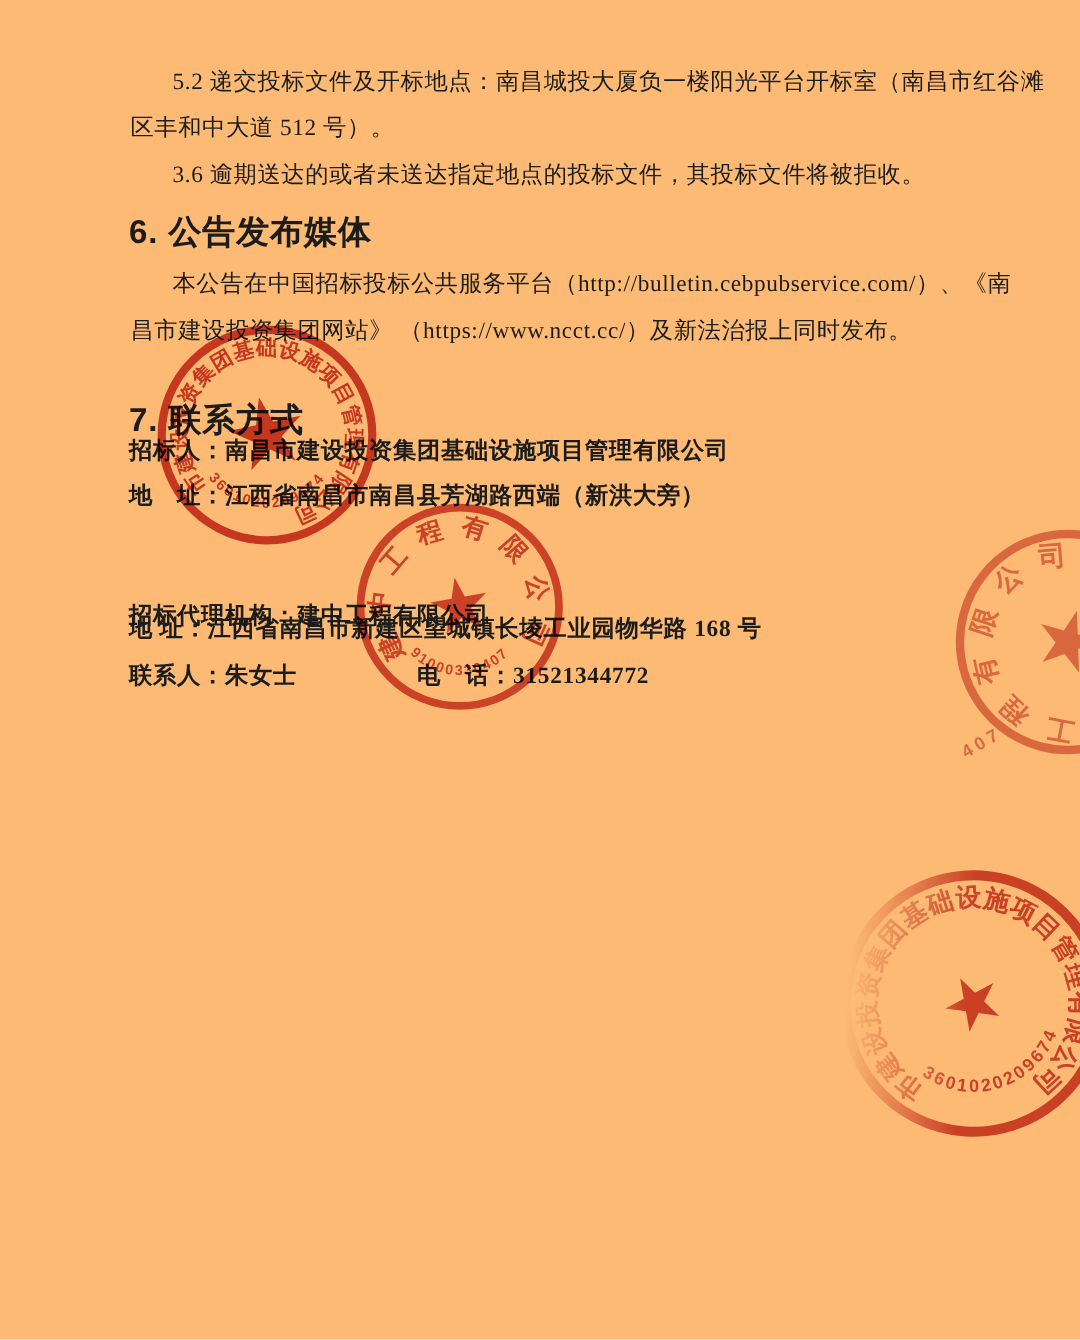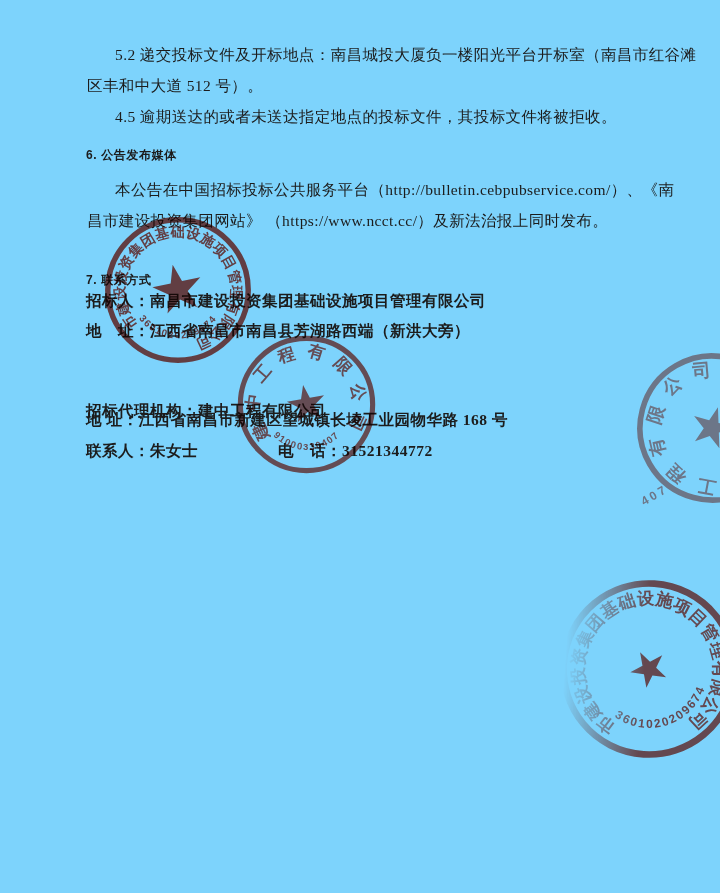--- a/index.html
+++ b/index.html
@@ -1,38 +1,38 @@
 <!DOCTYPE html>
 <html><head>
 <meta charset="utf-8">
 <style>
   html,body{margin:0;padding:0;background:#e8e6e3;}
   .page{
     position:relative;
     width:720px;height:893px;
     margin:0 auto;
-    background:#7dd3fc;
+    background:#fdba74;
     overflow:hidden;
     font-family:"Liberation Serif","DejaVu Serif",serif;
     color:#1c1c1c;
   }
   .line{
     position:absolute;
     left:87px;
     font-size:15.5px;
     line-height:20px;
     white-space:pre;
     letter-spacing:0.4px;
     color:#1c1c1c;
   }
   .indent{left:115px;}
   .heading{
     left:86px;
     font-weight:bold;
-    font-size:12px;
+    font-size:22px;
     font-family:"Liberation Sans","DejaVu Sans",sans-serif;
     letter-spacing:0.6px;
   }
   .contact{
     left:86px;
     font-weight:bold;
     letter-spacing:0.5px;
   }
   .seal{
     position:absolute;
@@ -59,21 +59,21 @@
     mix-blend-mode:multiply;
   }
 </style>
 </head>
 <body>
 
 <div class="page">
 
   <div class="line indent" style="top:45px">5.2 递交投标文件及开标地点：南昌城投大厦负一楼阳光平台开标室（南昌市红谷滩</div>
   <div class="line" style="top:76px">区丰和中大道 512 号）。</div>
-  <div class="line indent" style="top:107px">4.5 逾期送达的或者未送达指定地点的投标文件，其投标文件将被拒收。</div>
+  <div class="line indent" style="top:107px">3.6 逾期送达的或者未送达指定地点的投标文件，其投标文件将被拒收。</div>
 
   <div class="line heading" style="top:145px">6. 公告发布媒体</div>
   <div class="line indent" style="top:180px">本公告在中国招标投标公共服务平台（http://bulletin.cebpubservice.com/）、《南</div>
   <div class="line" style="top:211px">昌市建设投资集团网站》 （https://www.ncct.cc/）及新法治报上同时发布。</div>
 
   <div class="line heading" style="top:270px">7. 联系方式</div>
 
   <div class="line contact" style="top:321px">地　址：江西省南昌市南昌县芳湖路西端（新洪大旁）</div>
   <div class="line contact" style="top:291px">招标人：南昌市建设投资集团基础设施项目管理有限公司</div>
   <div class="line contact" style="top:401px">招标代理机构：建中工程有限公司</div>

